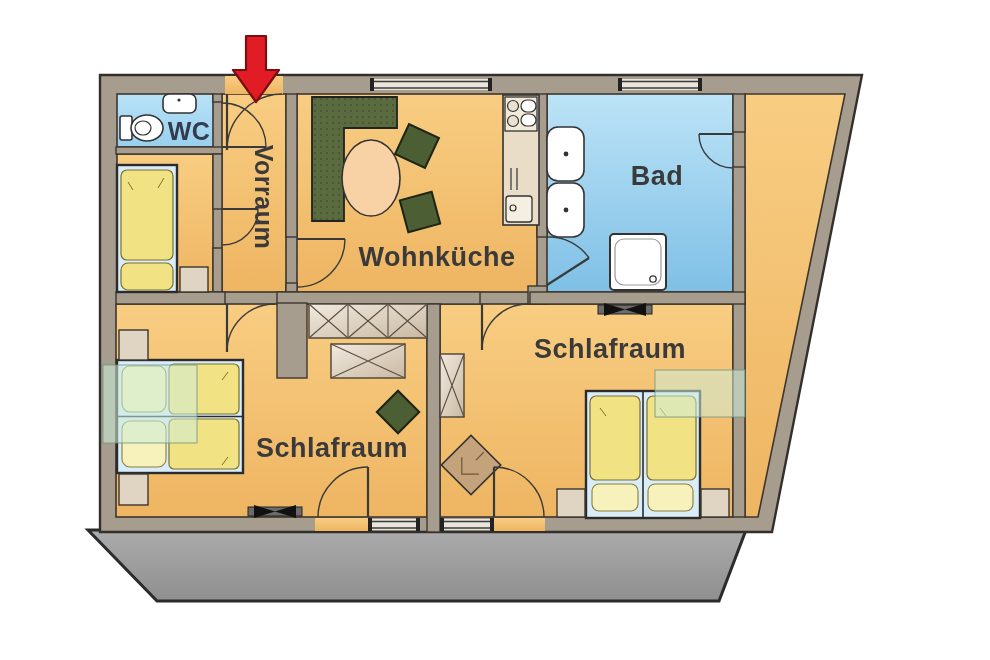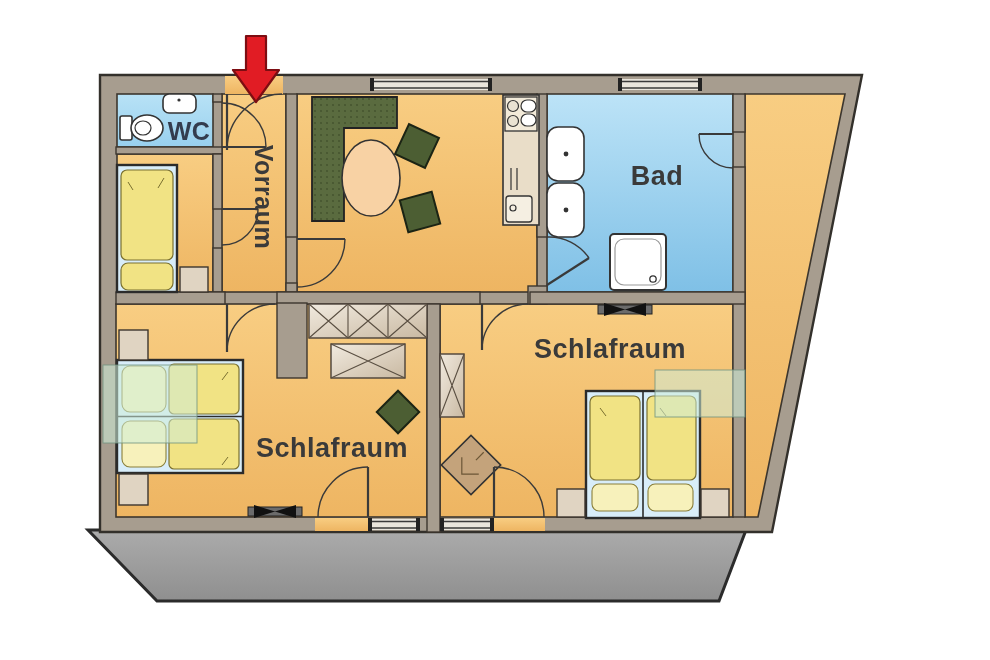--- a/index.html
+++ b/index.html
@@ -295,16 +295,17 @@
     <rect class="overlay" x="103" y="365" width="94" height="78"></rect>
     <rect class="overlay" x="655" y="370" width="90" height="47"></rect>
 
     <g>
       <path d="M246,36 h20 v34 h13 L256,102 L233,70 h13 Z" fill="var(--entrance_arrow,#e11c24)" stroke="#7d0d12" stroke-width="2.2" stroke-linejoin="round"></path>
     </g>
   </svg>
 
   <div class="lbl lbl-wc" style="left:189px;top:131px;font-size:25px;">WC</div>
   <div class="lbl lbl-rot" style="left:263px;top:197px;font-size:25px;">Vorraum</div>
+  <div class="lbl" style="left:437px;top:257px;font-size:27px;">Wohnküche</div>
   <div class="lbl" style="left:657px;top:176px;font-size:27px;text-align:center;">Bad</div>
   <div class="lbl" style="left:610px;top:349px;font-size:27px;">Schlafraum</div>
   <div class="lbl" style="left:332px;top:448px;font-size:27px;">Schlafraum</div>
 </div>
 
 </body></html>

